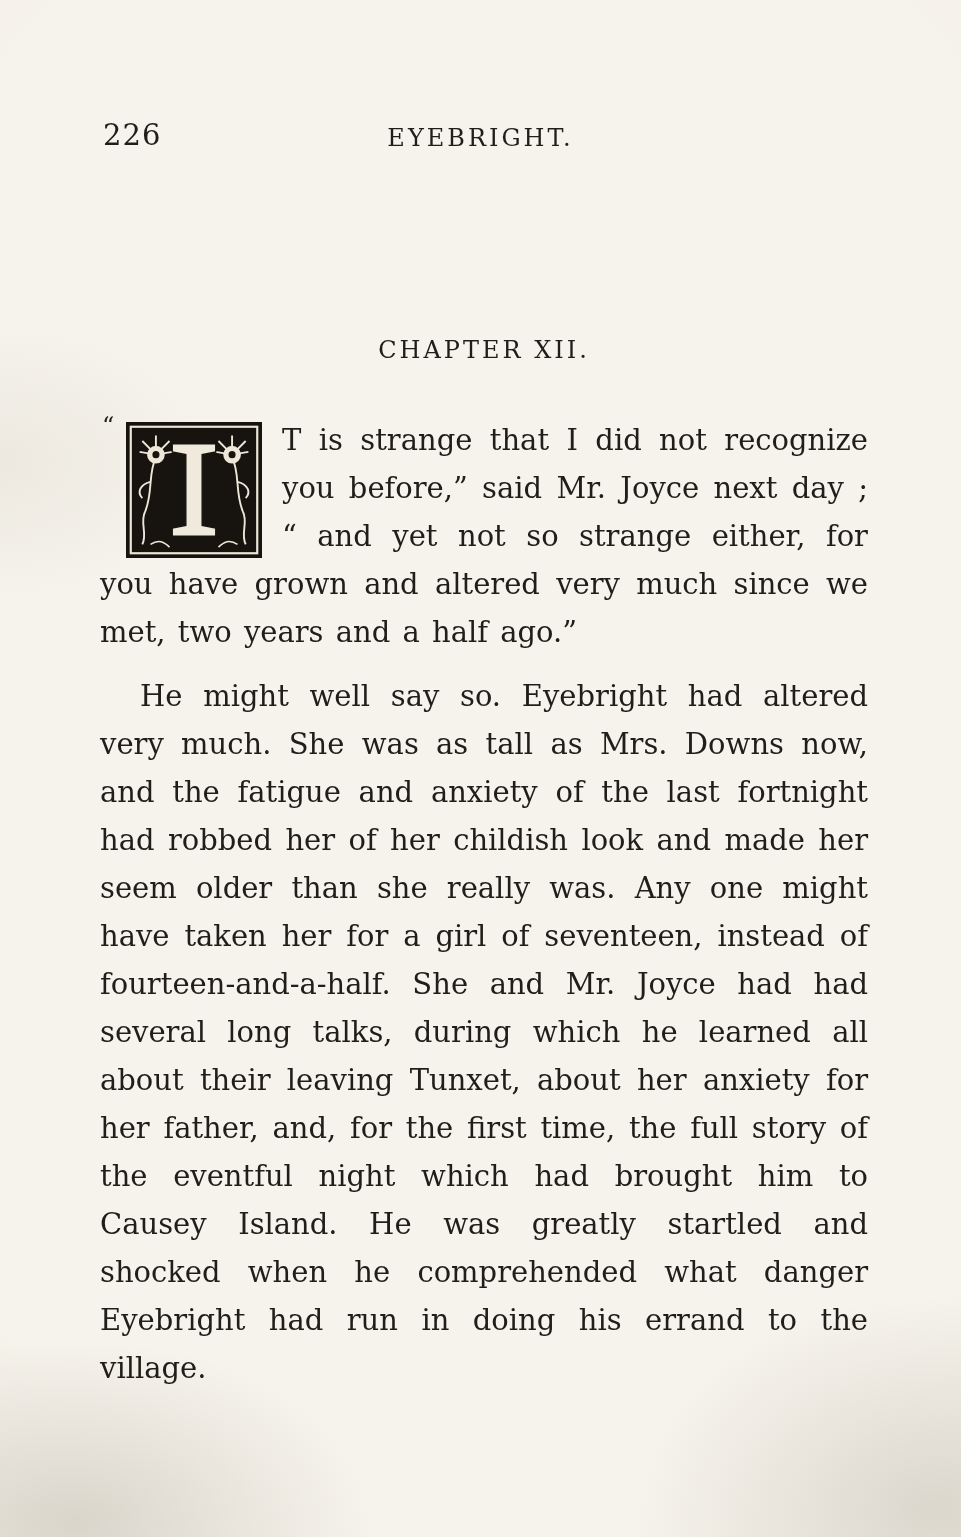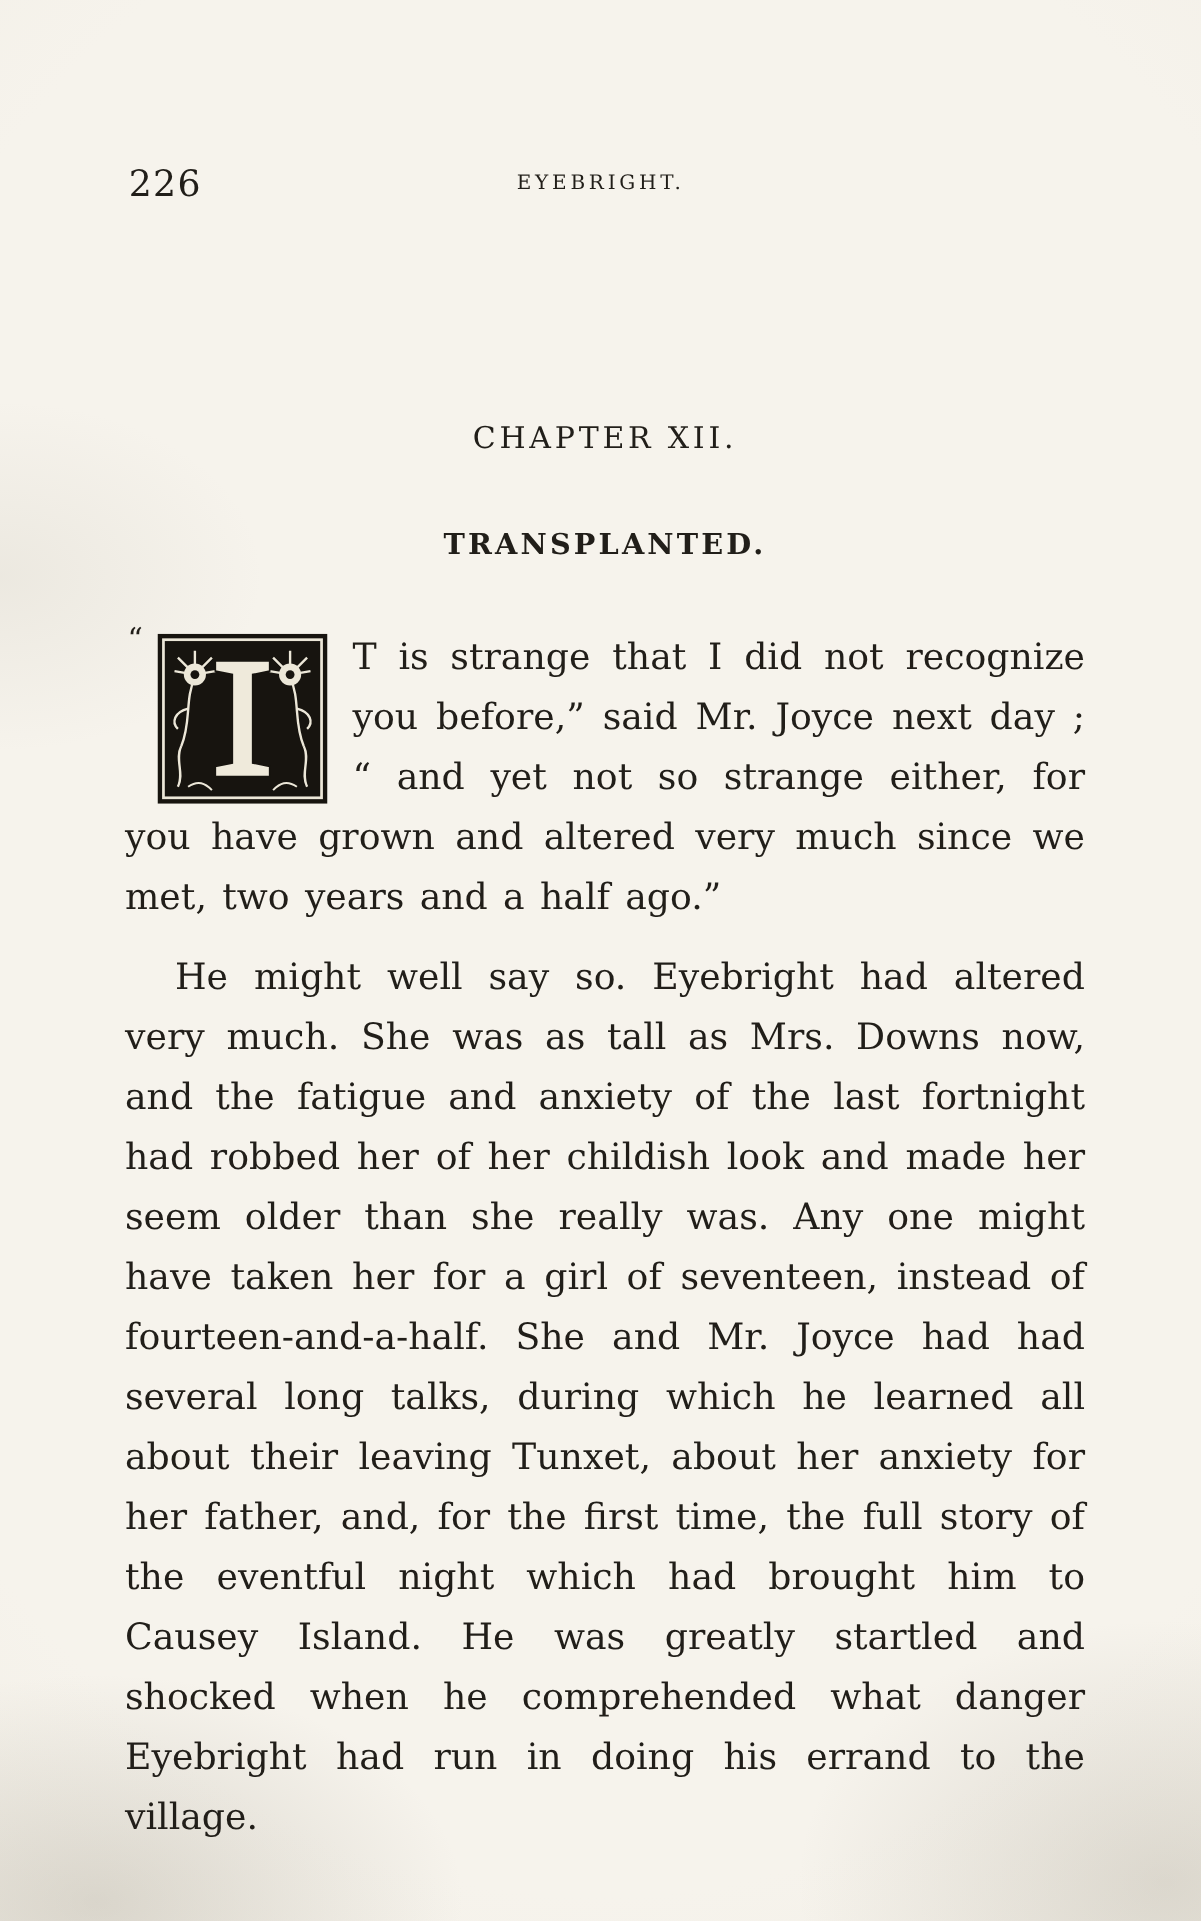--- a/index.html
+++ b/index.html
@@ -13,38 +13,38 @@
       radial-gradient(ellipse 420px 260px at 8% 99%, rgba(168,162,148,0.35), rgba(168,162,148,0) 70%),
       radial-gradient(ellipse 420px 300px at 97% 98%, rgba(168,162,148,0.32), rgba(168,162,148,0) 70%),
       radial-gradient(ellipse 300px 200px at 0% 30%, rgba(190,185,170,0.18), rgba(190,185,170,0) 70%),
       radial-gradient(ellipse 1200px 1500px at 50% 45%, #f6f3ec 55%, #ece8dd 100%);
     color: #211e19;
     font-family: "DejaVu Serif", "Liberation Serif", serif;
     overflow: hidden;
   }
   .running-header {
     position: absolute;
-    top: 130px;
+    top: 118px;
     left: 0;
     right: 0;
     height: 40px;
   }
   .page-number {
     position: absolute;
     left: 103px;
     top: 0;
     font-size: 29px;
     letter-spacing: 1px;
   }
   .running-title {
     position: absolute;
     left: 0; right: 0;
     top: 6px;
     text-align: center;
-    font-size: 16px;
+    font-size: 24px;
     letter-spacing: 3px;
   }
   .content {
     position: absolute;
     left: 100px;
     top: 336px;
     width: 768px;
   }
   .chapter-title {
     text-align: center;
@@ -90,21 +90,20 @@
 
   <div class="running-header">
     <div class="page-number">226</div>
     <div class="running-title">EYEBRIGHT.</div>
   </div>
 
   <div class="content">
 
     <h1 class="chapter-title">CHAPTER XII.</h1>
 
-    <h2 class="chapter-subtitle">TRANSPLANTED.</h2>
 
     <div class="body-text">
 
       <p class="para">
         <span class="open-quote">“</span>
         <span class="dropcap-box">
           <svg viewBox="0 0 100 100" aria-hidden="true">
             <rect x="0" y="0" width="100" height="100" fill="#17140f"></rect>
             <rect x="3.5" y="3.5" width="93" height="93" fill="none" stroke="#ece7d8" stroke-width="1.6"></rect>
 

